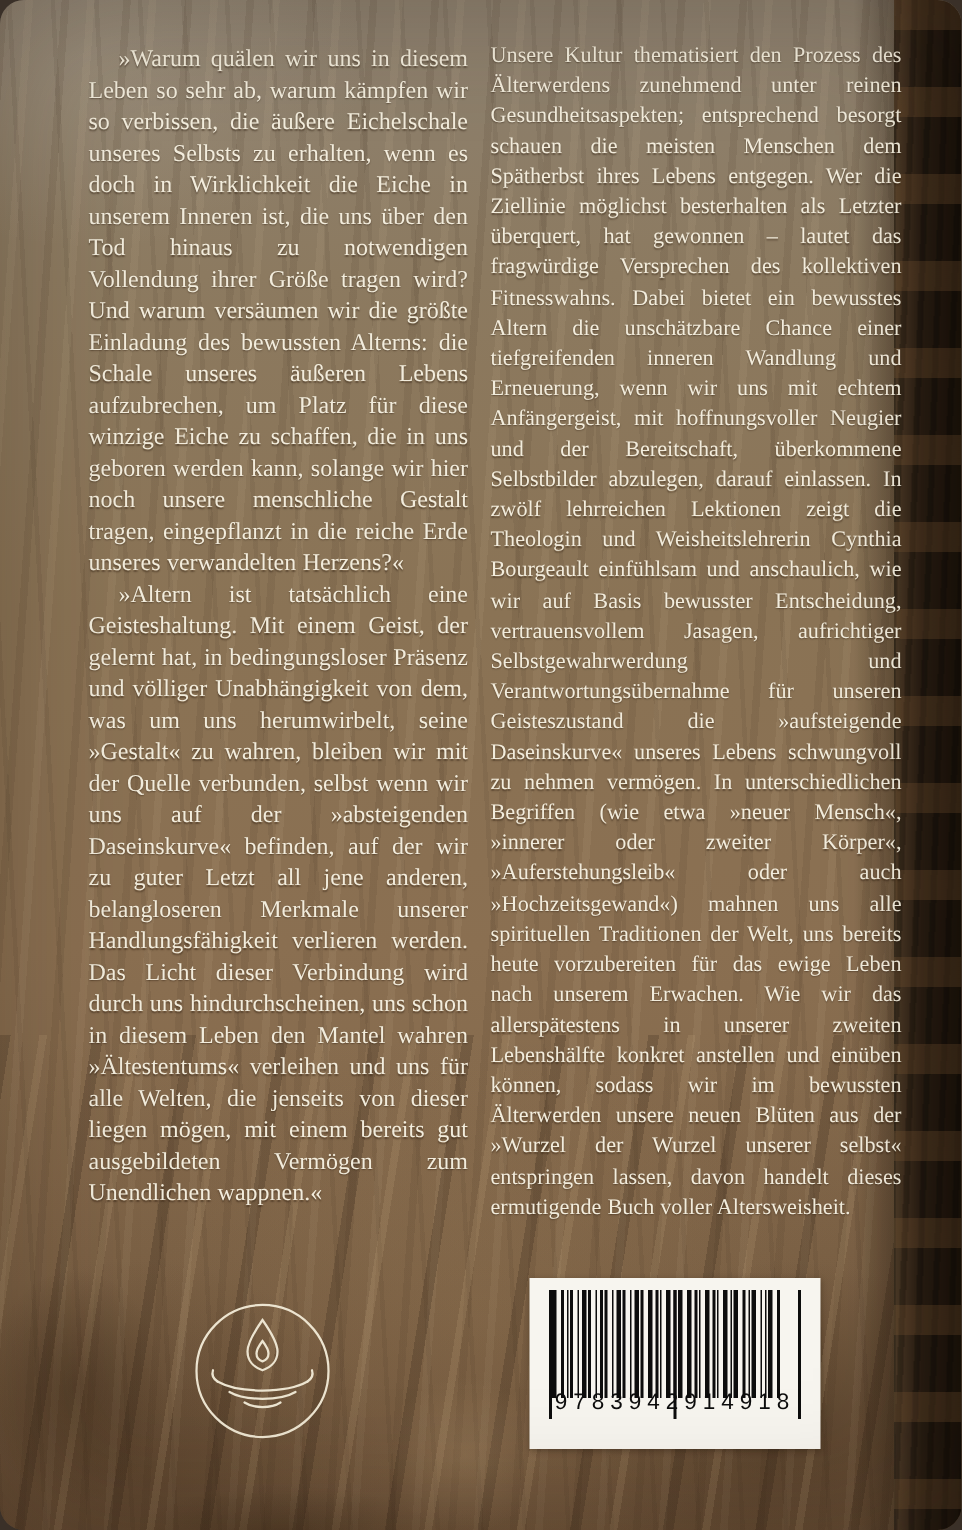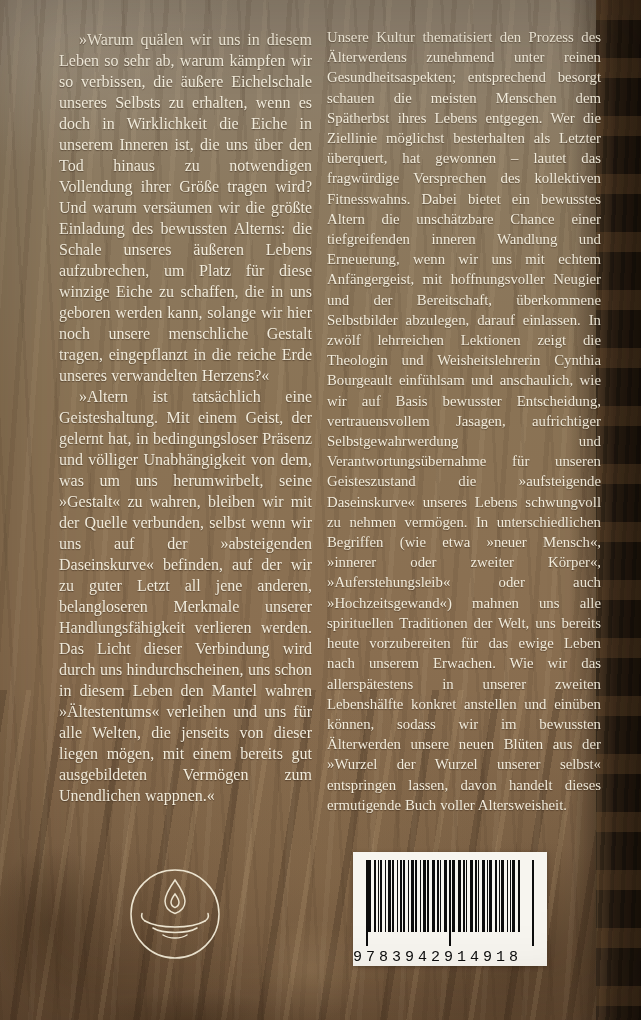--- a/index.html
+++ b/index.html
@@ -8,20 +8,21 @@
     width:641px;height:1020px;
     margin:0 auto;
     overflow:hidden;
     font-family:"Liberation Serif","DejaVu Serif",serif;
     background:
       radial-gradient(260px 180px at 10% 4%, rgba(205,198,182,.16), transparent 70%),
       radial-gradient(300px 240px at 50% 86%, rgba(176,143,101,.20), transparent 72%),
       radial-gradient(240px 200px at 14% 96%, rgba(48,31,16,.30), transparent 70%),
       radial-gradient(220px 170px at 82% 94%, rgba(40,25,12,.32), transparent 70%),
       linear-gradient(180deg,#8e8271 0%,#8c7a60 18%,#8a7355 40%,#8a6f51 62%,#82674a 82%,#7a5e43 100%);
+    border-radius: 16px;
   }
   .grain{
     position:absolute;inset:0;pointer-events:none;
     background:
       repeating-linear-gradient(94deg, rgba(58,40,24,.10) 0 5px, rgba(0,0,0,0) 5px 17px, rgba(236,214,178,.07) 17px 22px, rgba(0,0,0,0) 22px 41px),
       repeating-linear-gradient(87deg, rgba(44,30,18,.08) 0 3px, transparent 3px 29px);
   }
   .bark-bottom{
     position:absolute;left:0;right:0;bottom:0;height:330px;pointer-events:none;
     background:
@@ -72,22 +73,23 @@
   .barcode-bars{
     position:absolute;left:13px;right:13px;top:8px;height:72px;
     display:flex;align-items:stretch;overflow:hidden;
   }
   .barcode-bars .bar{background:#0d0d0d;height:100%;flex:0 0 auto;}
   .guard{position:absolute;top:8px;width:2px;height:86px;background:#0d0d0d;}
   .guard.g1{left:13px;}
   .guard.g2{left:50%;margin-left:-1px;}
   .guard.g3{right:13px;}
   .isbn-row{
-    position:absolute;left:0;right:0;bottom:0;
-    font-family:Liberation Mono, monospace;
+    position:absolute;left:0;right:0;bottom:23px;
+    text-align:center;
+    font-family:Liberation Sans, sans-serif;
     font-size:15px;letter-spacing:4px;color:#0d0d0d;
     white-space:nowrap;
   }
 </style>
 </head>
 <body>
 
 <div class="page">
   <div class="grain"></div>
   <div class="bark-bottom"></div>

